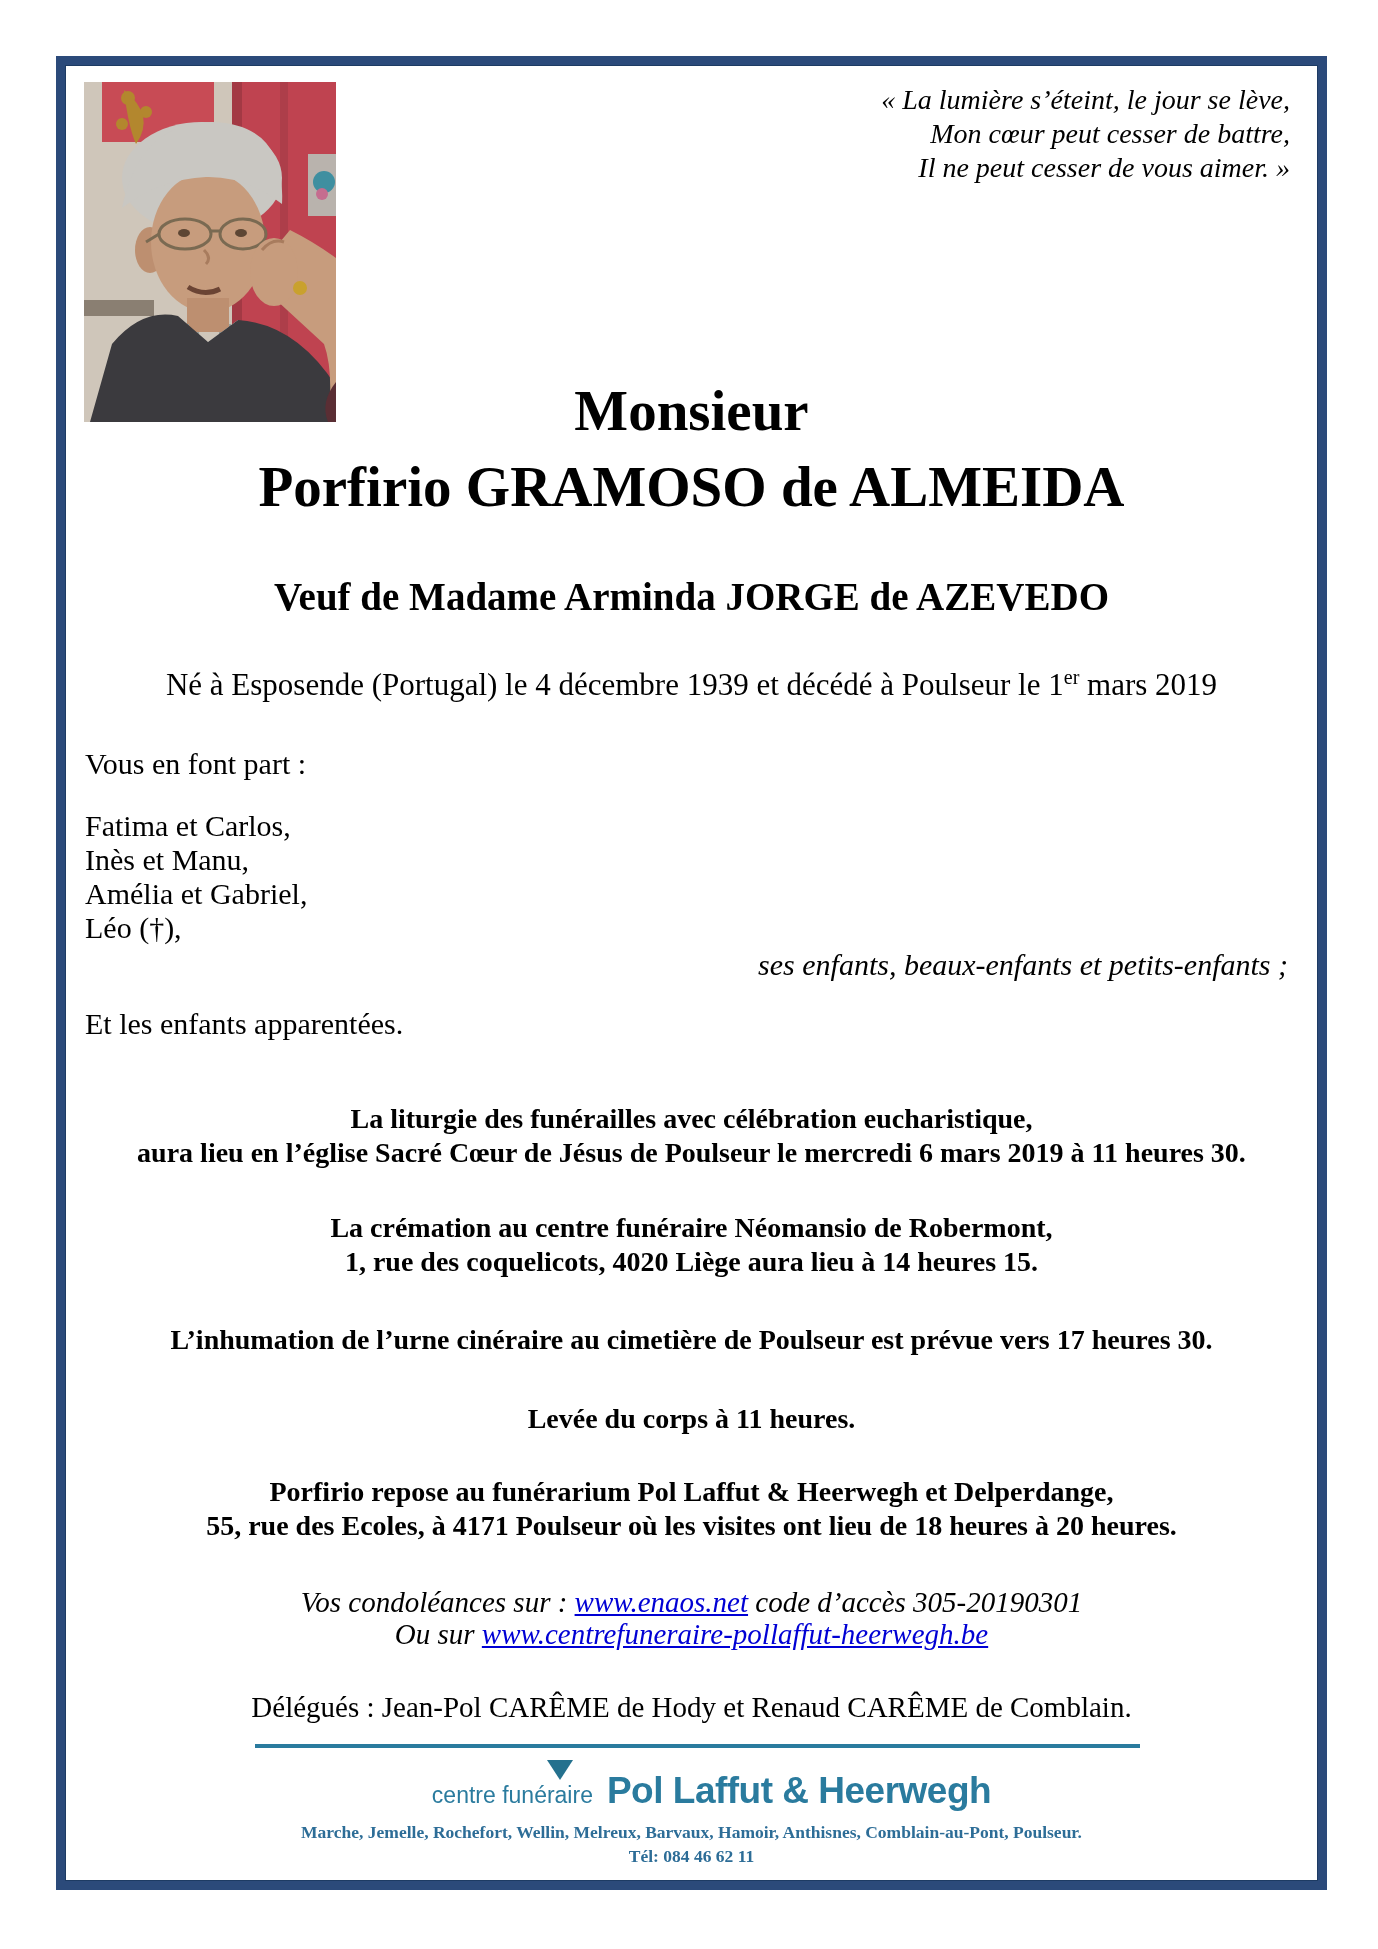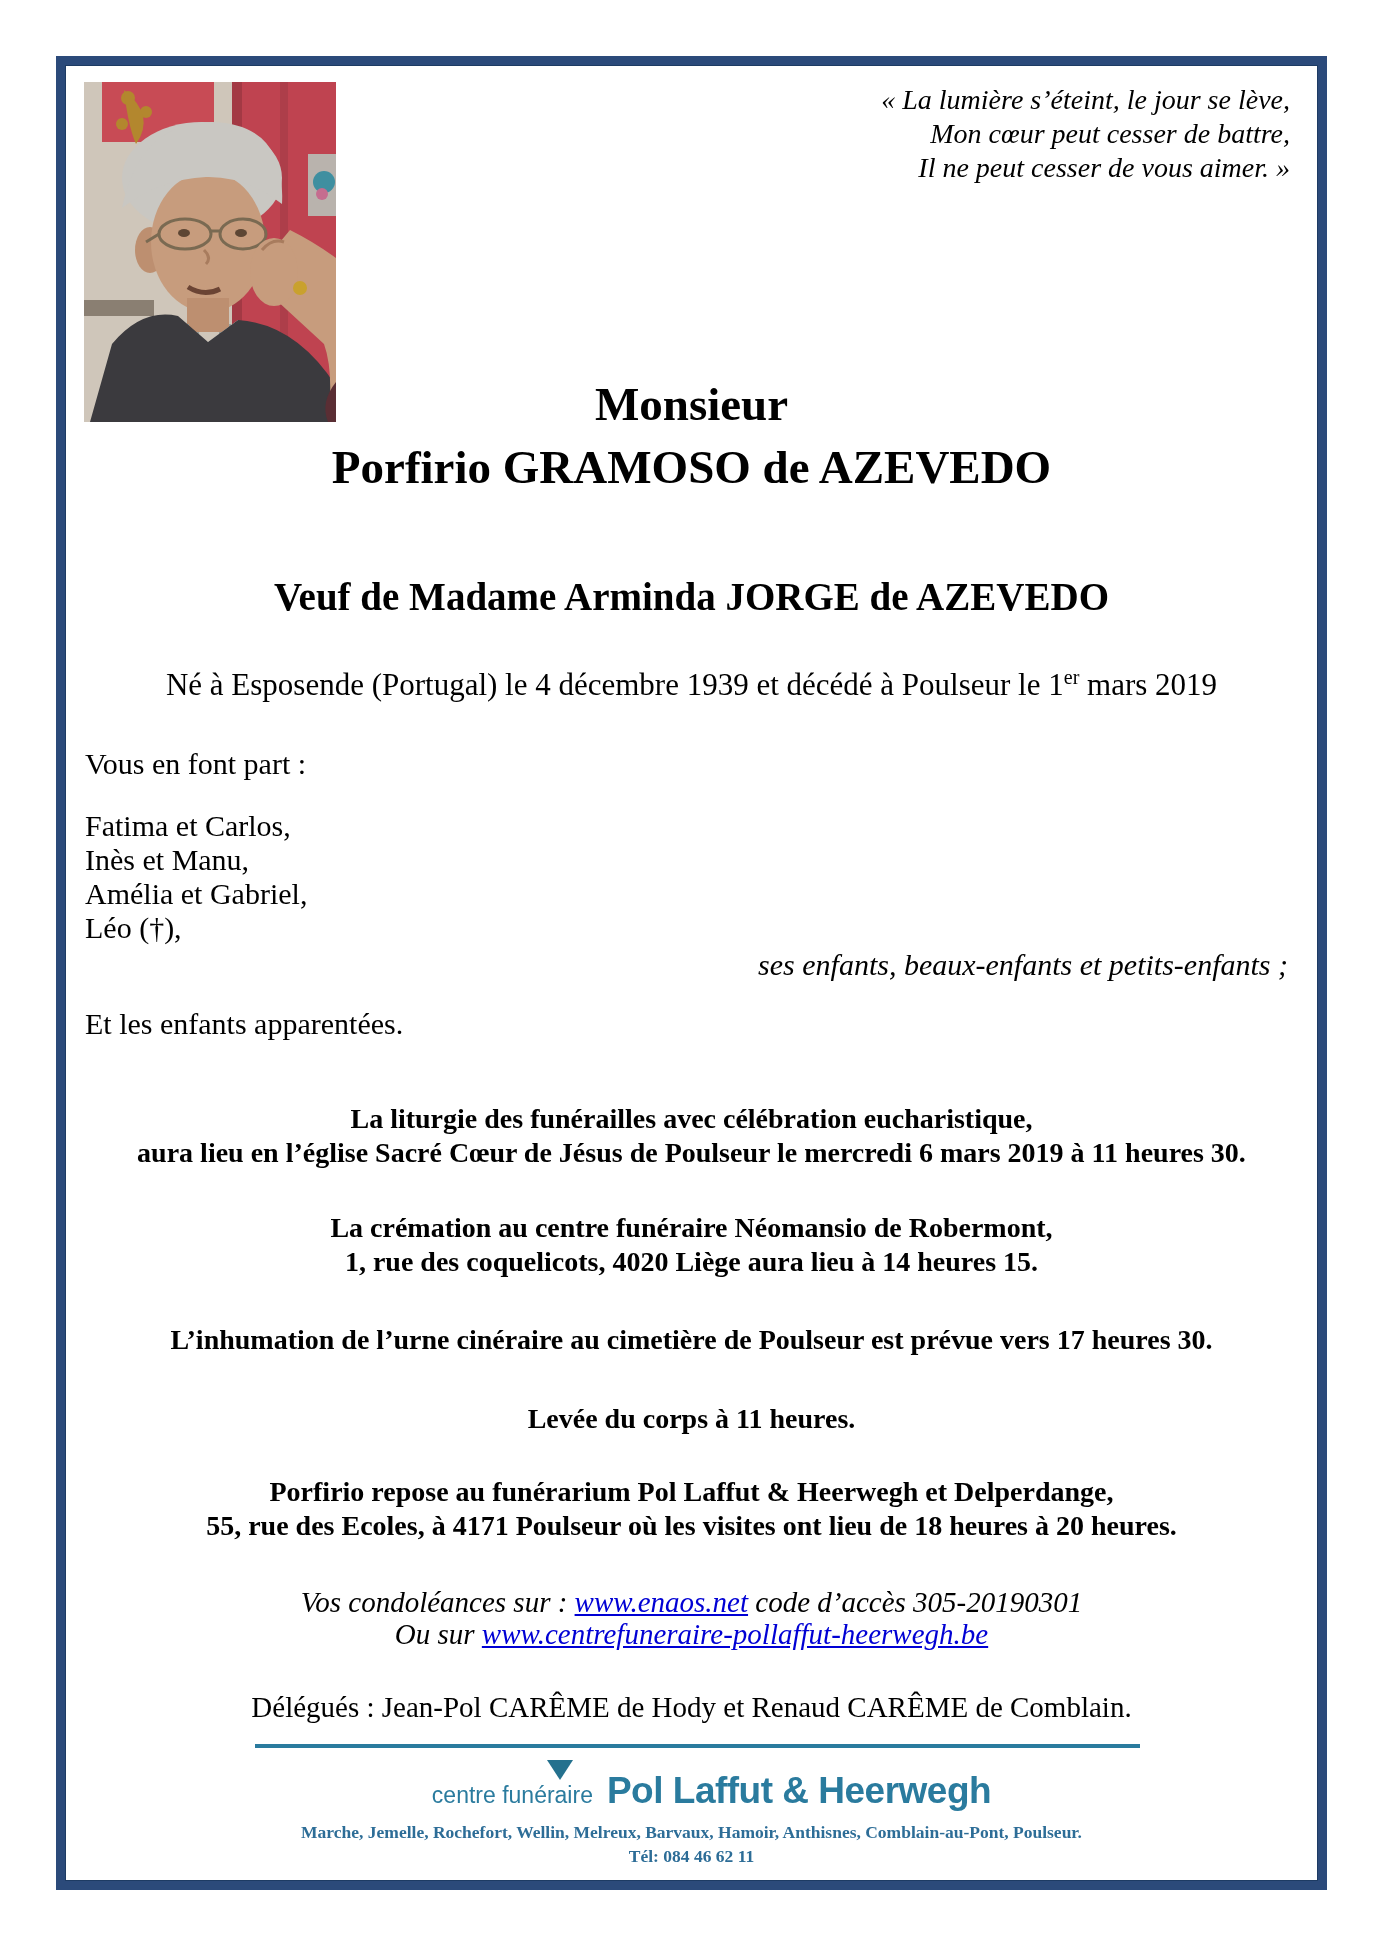--- a/index.html
+++ b/index.html
@@ -36,21 +36,21 @@
     font-size: 28px;
     line-height: 1.21;
     white-space: nowrap;
   }
 
   .center { left: 0; width: 100%; text-align: center; }
 
   .title {
     top: 308px;
     font-weight: bold;
-    font-size: 47px;
+    font-size: 57px;
     line-height: 1.34;
   }
   .subtitle {
     top: 509px;
     font-weight: bold;
     font-size: 39px;
   }
   .birthdeath {
     top: 601px;
     font-size: 31px;
@@ -185,21 +185,21 @@
   </div>
 
   <div class="quote">
     <div>« La lumière s’éteint, le jour se lève,</div>
     <div>Mon cœur peut cesser de battre,</div>
     <div>Il ne peut cesser de vous aimer. »</div>
   </div>
 
   <div class="center title">
     <div>Monsieur</div>
-    <div>Porfirio GRAMOSO de AZEVEDO</div>
+    <div>Porfirio GRAMOSO de ALMEIDA</div>
   </div>
 
   <div class="center subtitle">Veuf de Madame Arminda JORGE de AZEVEDO</div>
 
   <div class="center birthdeath">
     <span>Né à Esposende (Portugal) le 4 décembre 1939 et décédé à Poulseur le 1</span><sup>er</sup><span> mars 2019</span>
   </div>
 
   <div class="leftcol intro">Vous en font part :</div>
 

